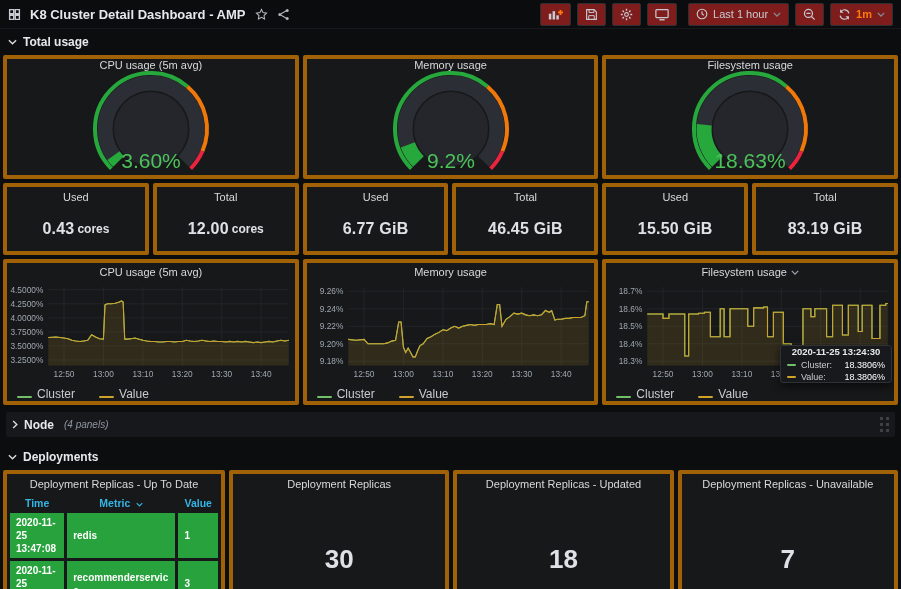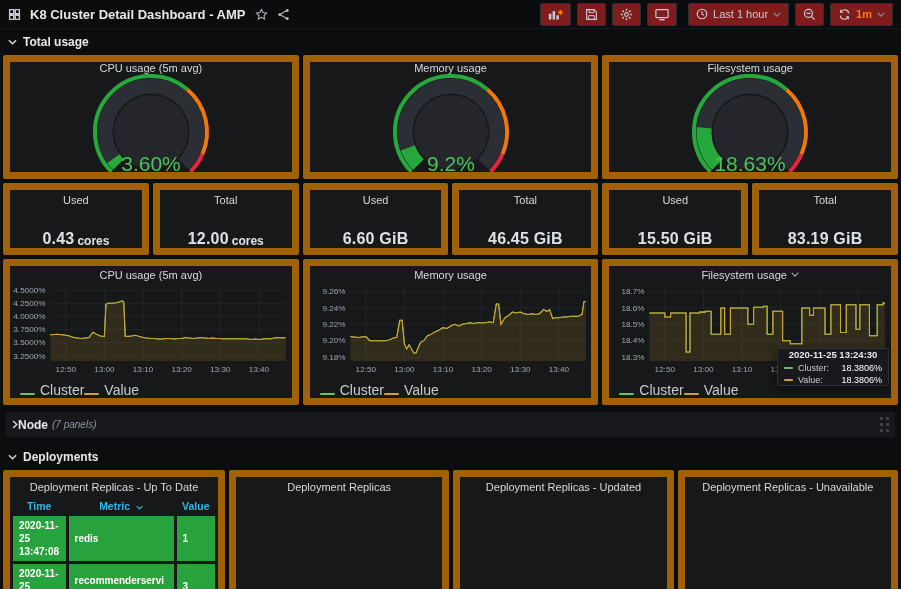--- a/index.html
+++ b/index.html
@@ -21,40 +21,40 @@
     display:flex;align-items:center;justify-content:center;padding:0 7px;gap:5px;
     font-size:11px;color:#c7cbd1;cursor:pointer;white-space:nowrap}
   .btn .caret{display:flex;align-items:center}
   .refresh-label{font-weight:700}
 
   
   .dash{padding:0 3px}
   .row-header{display:flex;align-items:center;gap:6px;padding:0 5px;height:26px;
     font-size:12px;font-weight:700;color:#e6e8eb;cursor:pointer}
   .prow{display:flex;gap:4px;margin-bottom:4px}
-  .panel{background:#171819;border:7px solid #a16207;border-radius:2px;
+  .panel{background:#171819;border:4px solid #a16207;border-radius:2px;
     position:relative;box-sizing:border-box;overflow:hidden}
   .panel-title{height:19px;display:flex;align-items:center;justify-content:center;
     font-size:11px;font-weight:500;color:#d8d9da;gap:4px;cursor:pointer;white-space:nowrap}
   .flex1{flex:1}
 
   .gauge-panel{height:124px;display:flex;flex-direction:column;align-items:stretch}
   .gauge-wrap{flex:1;display:flex;align-items:center;justify-content:center}
 
   .stat-panel{height:72px;display:flex;flex-direction:column}
-  .stat-body{flex:1;display:flex;align-items:flex-end;justify-content:center}
+  .stat-body{flex:1;display:flex;align-items:center;justify-content:center}
   .stat-val{font-size:16px;font-weight:700;color:#dee2e6;letter-spacing:.2px}
   .stat-unit{font-size:12px;font-weight:700;color:#dee2e6;margin-left:3px}
 
   .chart-panel{height:146px;display:flex;flex-direction:column}
-  .legend{display:flex;gap:0;padding:3px 10px 0 10px;font-size:14px;color:#c7cbd1;align-items:flex-end}
+  .legend{display:flex;gap:24px;padding:3px 10px 0 10px;font-size:12px;color:#c7cbd1;align-items:flex-end}
   .legend .dash,.tt-dash{width:9px;height:2px;display:inline-block;margin-right:5px;border-radius:1px}
 
   .row-node{height:25px;background:#17181c;border-radius:2px;display:flex;align-items:center;
-    padding:0 6px;margin:7px 3px;font-size:12px;font-weight:700;color:#e6e8eb;cursor:pointer}
+    padding:0 6px;gap:6px;margin:7px 3px;font-size:12px;font-weight:700;color:#e6e8eb;cursor:pointer}
   .panel-count{font-size:10px;color:#8e94a0;font-style:italic;font-weight:400;margin-left:4px}
   .drag-handle{margin-left:auto;display:grid;grid-template-columns:repeat(2,3px);grid-gap:3px;cursor:grab}
   .drag-handle i{width:3px;height:3px;background:#3d4046;display:block}
 
   
   .deploy-row{display:flex;gap:4px}
   .table-panel{width:222px;height:160px;display:flex;flex-direction:column;flex:none}
   .gtable{border-collapse:separate;border-spacing:3px;width:100%;table-layout:fixed}
   .gtable th{font-size:10.5px;font-weight:700;color:#33b5e5;text-align:center;
     padding:1px 3px;cursor:pointer;white-space:nowrap}
@@ -242,21 +242,21 @@
       <div class="stat-body">
           <span class="stat-val">12.00</span>
           <span class="stat-unit">cores</span>
         </div>
     </div>
     <div class="panel stat-panel flex1">
       <div class="panel-title">
           <span>Used</span>
         </div>
       <div class="stat-body">
-          <span class="stat-val">6.60 GiB</span>
+          <span class="stat-val">6.77 GiB</span>
         </div>
     </div>
     <div class="panel stat-panel flex1">
       <div class="panel-title">
           <span>Total</span>
         </div>
       <div class="stat-body">
           <span class="stat-val">46.45 GiB</span>
         </div>
     </div>
@@ -406,21 +406,21 @@
         </div>
       </div>
     </div>
   </div>
 
   <div class="row-node">
     <svg width="6" height="9" viewBox="0 0 6 10">
         <path fill="none" stroke="#d8d9da" stroke-width="1.6" d="M1 1l4 4-4 4"></path>
       </svg>
     <span>Node</span>
-    <span class="panel-count">(7 panels)</span>
+    <span class="panel-count">(4 panels)</span>
     <span class="drag-handle">
         <i></i>
         <i></i>
         <i></i>
         <i></i>
         <i></i>
         <i></i>
       </span>
   </div>
 

